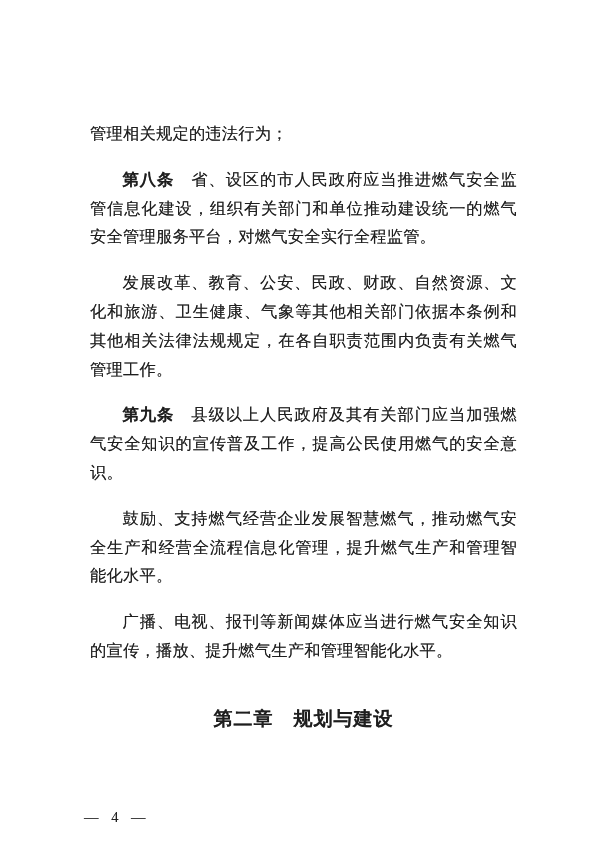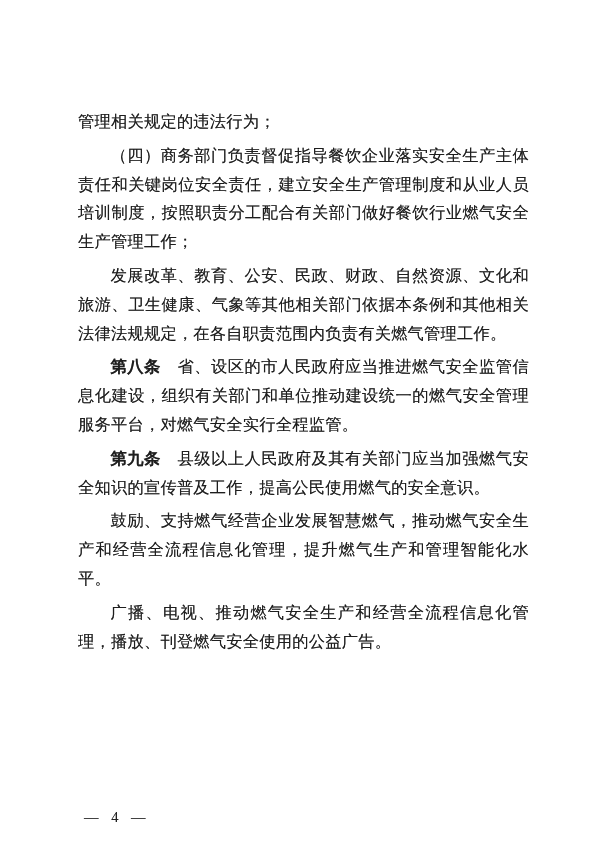--- a/index.html
+++ b/index.html
@@ -22,21 +22,21 @@
     top: 103px;
     width: 459px;
     font-size: 16.3px;
     line-height: 28.8px;
     text-align: justify;
     text-justify: inter-ideograph;
     letter-spacing: 0.2px;
     text-shadow: 0 0 0.5px rgba(70,70,70,0.75);
   }
   .para {
-    margin: 4px;
+    margin: 16px;
     text-indent: 2em;
   }
   .para.no-indent {
     text-indent: 0;
   }
   .article-label {
     font-family: "Liberation Sans", "DejaVu Sans", sans-serif;
     font-weight: bold;
   }
   .chapter {
@@ -62,29 +62,29 @@
   }
 </style>
 </head>
 <body>
 
 <div class="page">
   <div class="body-text">
 
     <p class="para no-indent"><span class="article-label"></span><span>管理相关规定的违法行为；</span></p>
 
-    <p class="para"><span class="article-label"></span><span>（四）商务部门负责督促指导餐饮企业落实安全生产主体责任和关键岗位安全责任，建立安全生产管理制度和从业人员培训制度，按照职责分工配合有关部门做好餐饮行业燃气安全生产管理工作；</span></p>
 
 
+    <p class="para"><span class="article-label">第八条</span><span>　省、设区的市人民政府应当推进燃气安全监管信息化建设，组织有关部门和单位推动建设统一的燃气安全管理服务平台，对燃气安全实行全程监管。</span></p>
+
     <p class="para"><span class="article-label"></span><span>发展改革、教育、公安、民政、财政、自然资源、文化和旅游、卫生健康、气象等其他相关部门依据本条例和其他相关法律法规规定，在各自职责范围内负责有关燃气管理工作。</span></p>
-
-    <p class="para"><span class="article-label">第八条</span><span>　省、设区的市人民政府应当推进燃气安全监管信息化建设，组织有关部门和单位推动建设统一的燃气安全管理服务平台，对燃气安全实行全程监管。</span></p>
 
     <p class="para"><span class="article-label">第九条</span><span>　县级以上人民政府及其有关部门应当加强燃气安全知识的宣传普及工作，提高公民使用燃气的安全意识。</span></p>
 
     <p class="para"><span class="article-label"></span><span>鼓励、支持燃气经营企业发展智慧燃气，推动燃气安全生产和经营全流程信息化管理，提升燃气生产和管理智能化水平。</span></p>
 
-    <p class="para"><span class="article-label"></span><span>广播、电视、推动燃气安全生产和经营全流程信息化管理，播放、刊登燃气安全使用的公益广告。</span></p>
+    <p class="para"><span class="article-label"></span><span>广播、电视、报刊等新闻媒体应当进行燃气安全知识的宣传，播放、提升燃气生产和管理智能化水平。</span></p>
 
+    <h2 class="chapter">第二章　规划与建设</h2>
   </div>
 
   <div class="page-number">— 4 —</div>
 </div>
 
 </body></html>

